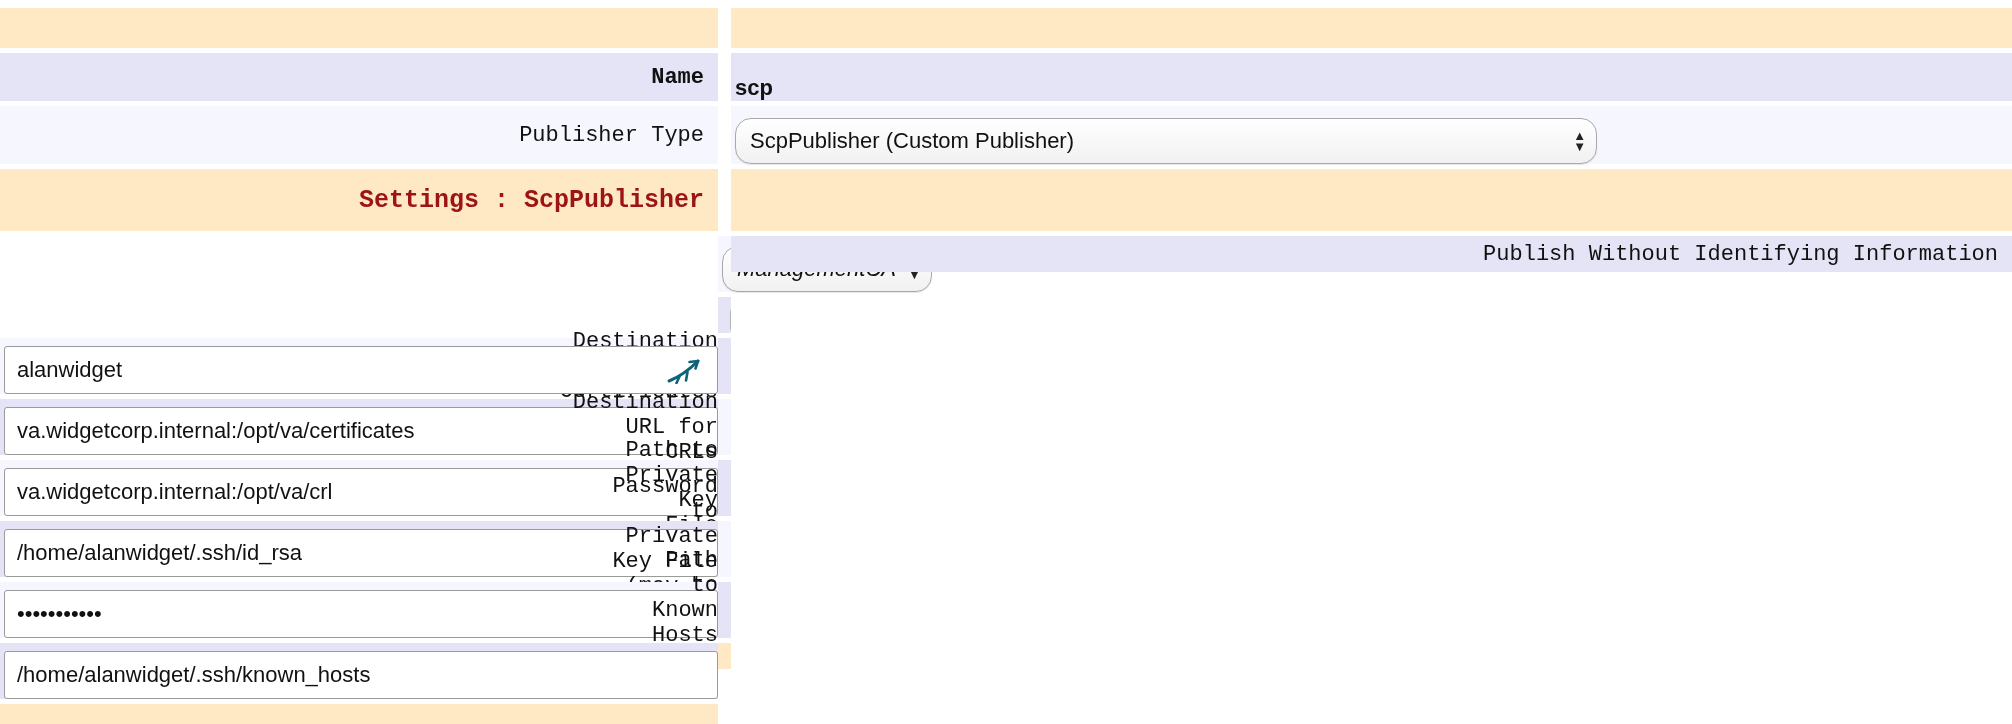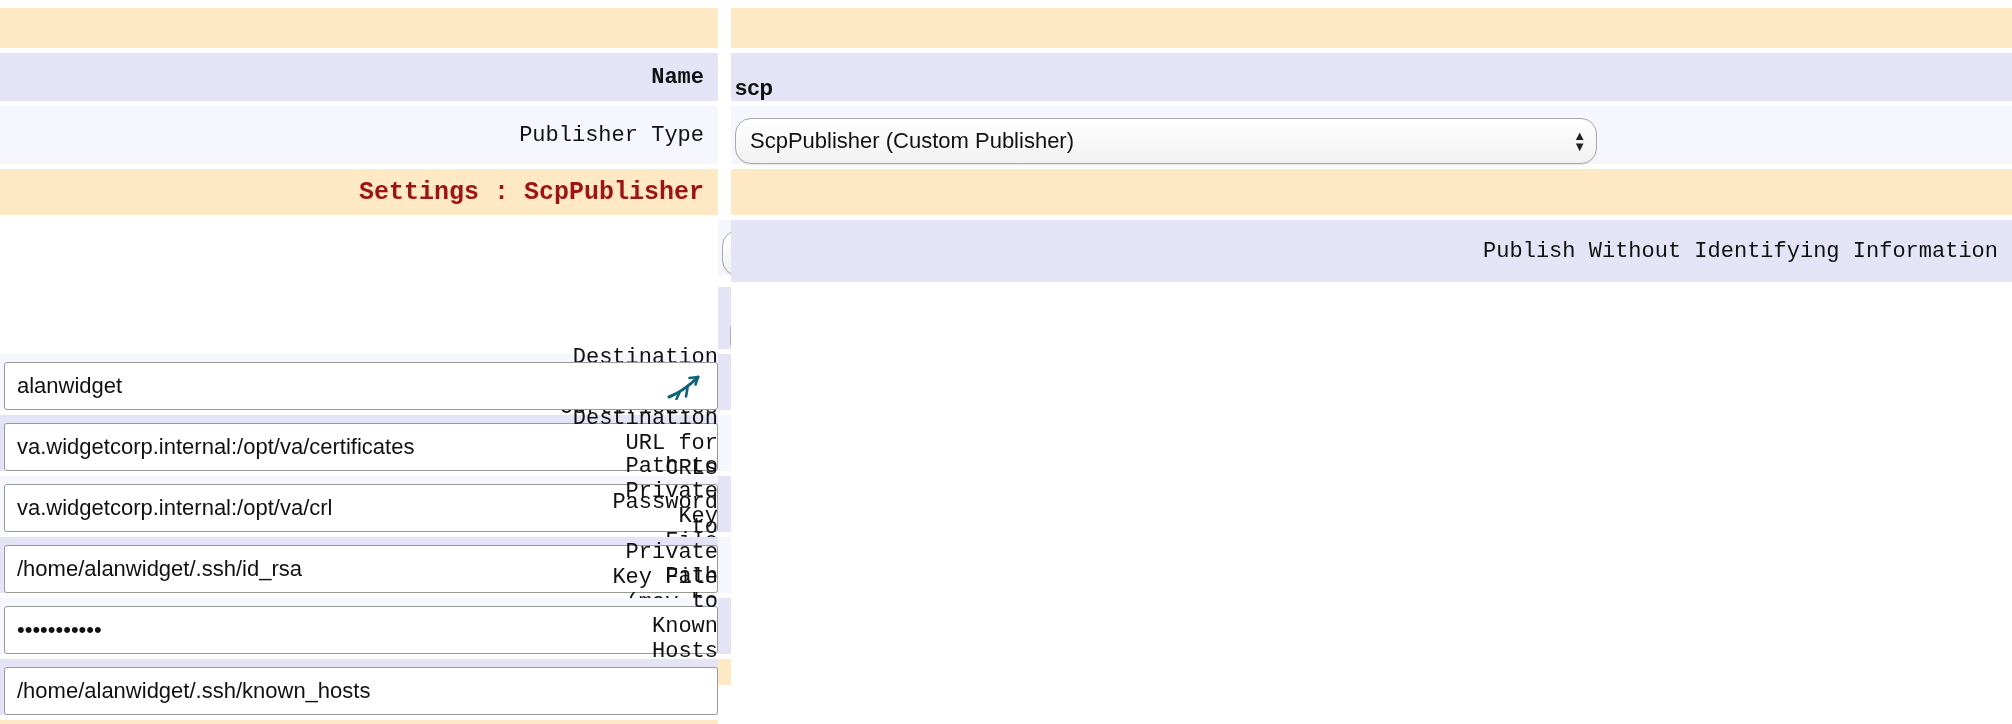--- a/index.html
+++ b/index.html
@@ -22,23 +22,23 @@
   .rc { display: flex; align-items: flex-end; padding-left: 4px; font-size: 22px; }
   .gut { background: #ffffff; }
 
   .bg-band  { background: #ffe8c4; }
   .bg-dark  { background: #e4e4f6; }
   .bg-light { background: #f6f6fe; }
 
   .h-band { height: 40px; }
   .h-name { height: 48px; }
   .h-pub  { height: 58px; }
-  .h-set  { height: 46px; }
+  .h-set  { height: 62px; }
   .h-ca   { height: 56px; }
-  .h-anon { height: 62px; }
+  .h-anon { height: 36px; }
   .h-std  { height: 56px; }
   .h-bot  { height: 26px; }
 
   .bold { font-weight: bold; }
   .settings-heading { font-weight: bold; font-size: 25px; color: #9c1414; }
 
   .ti {
     width: 832px; height: 48px;
     border: 1px solid #9a9a9a; border-radius: 3px;
     background: #ffffff; color: #111;

